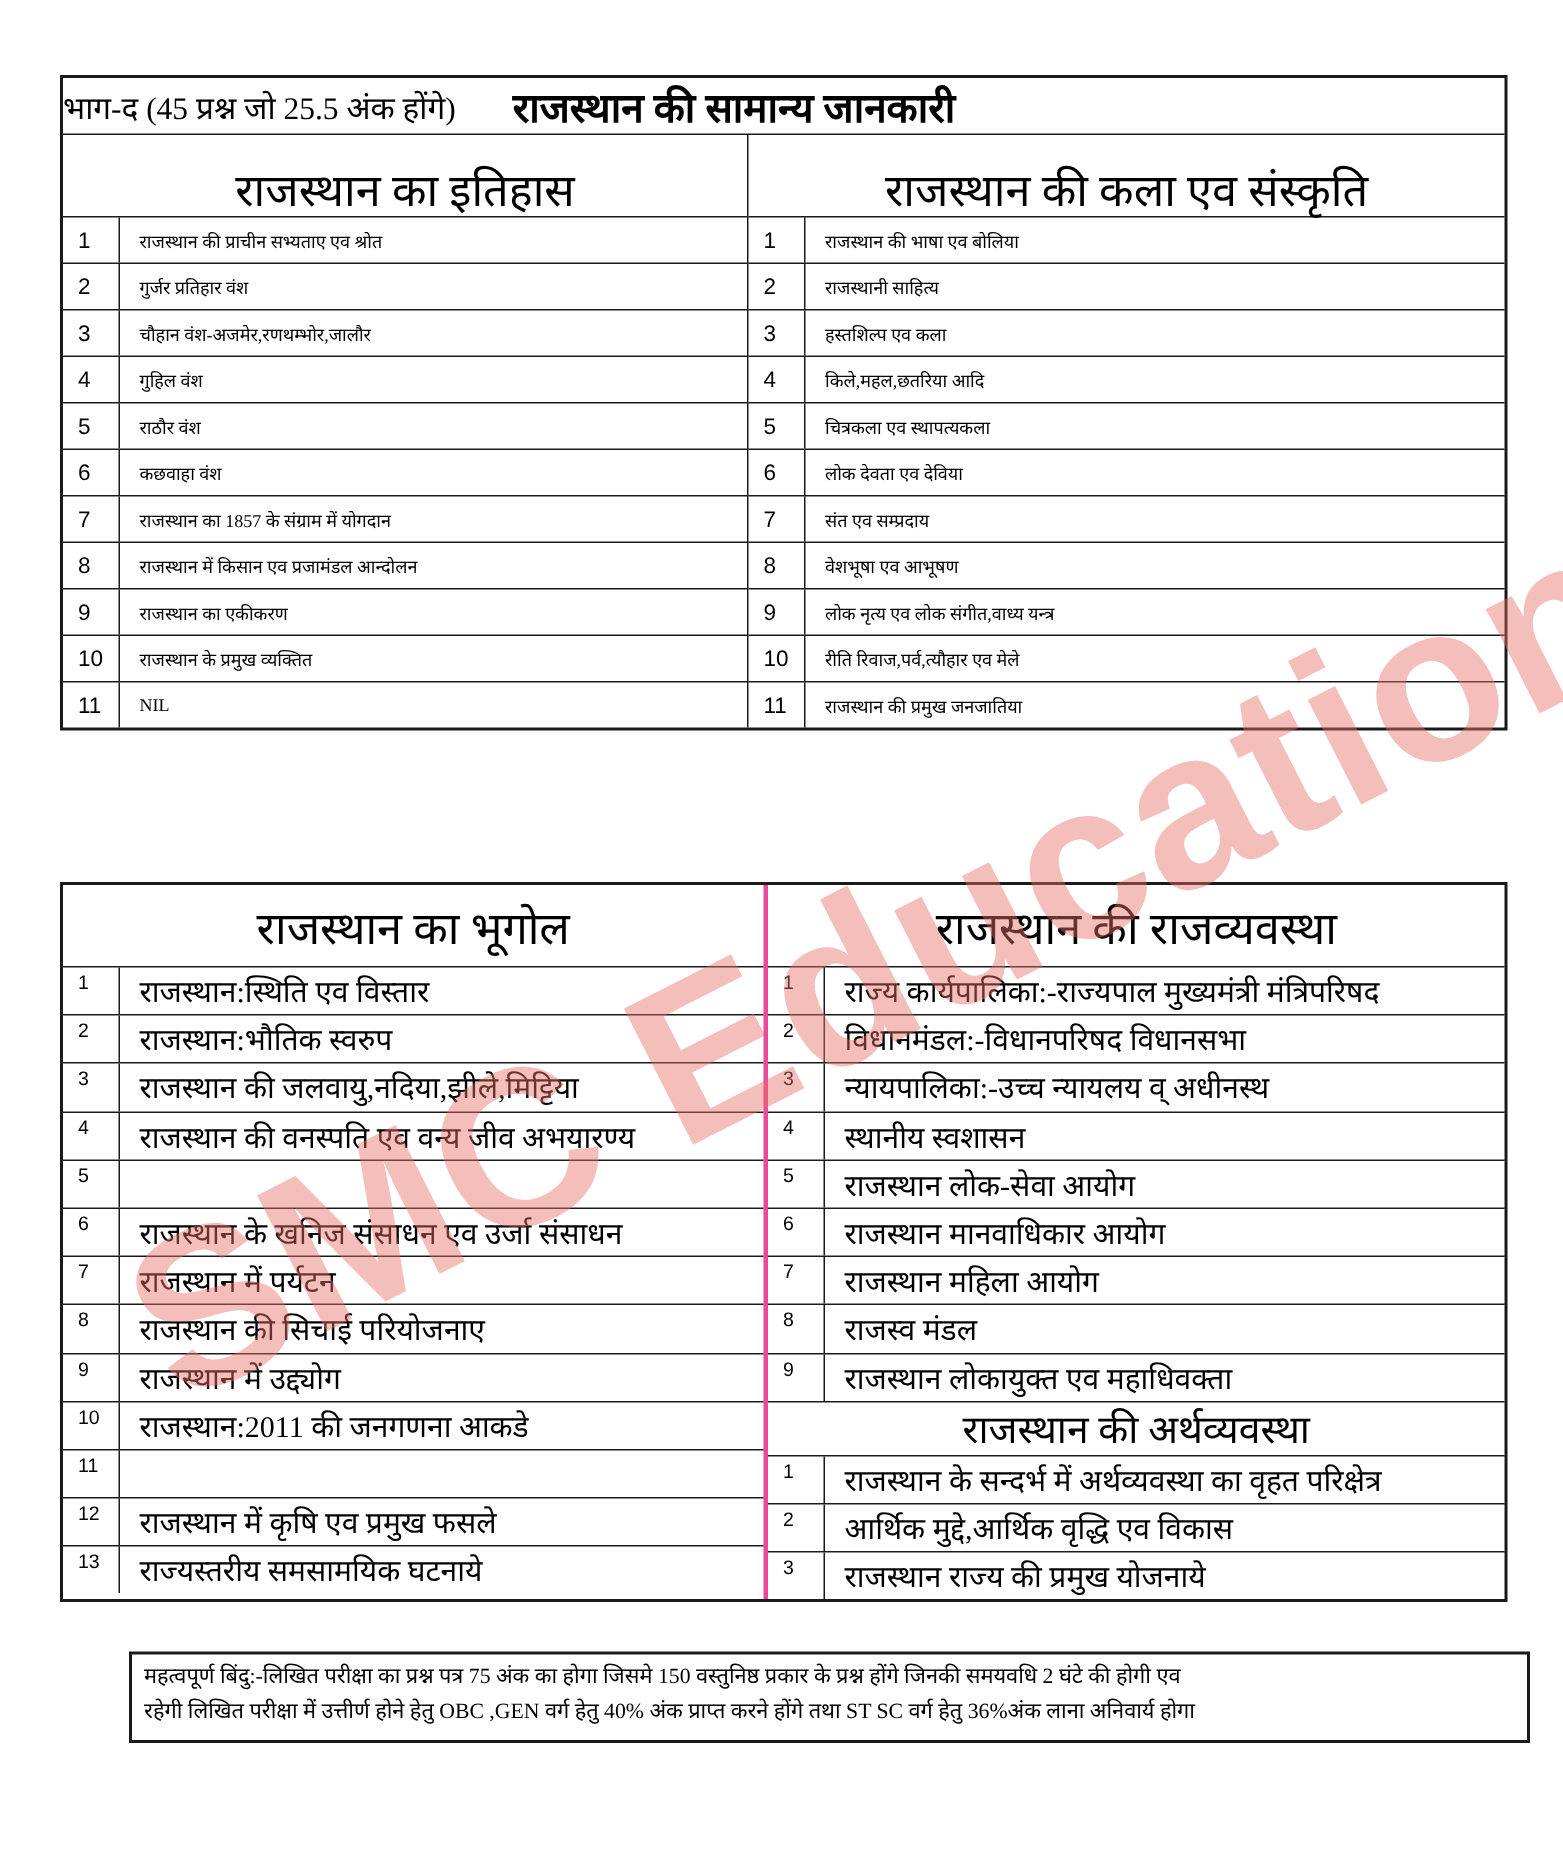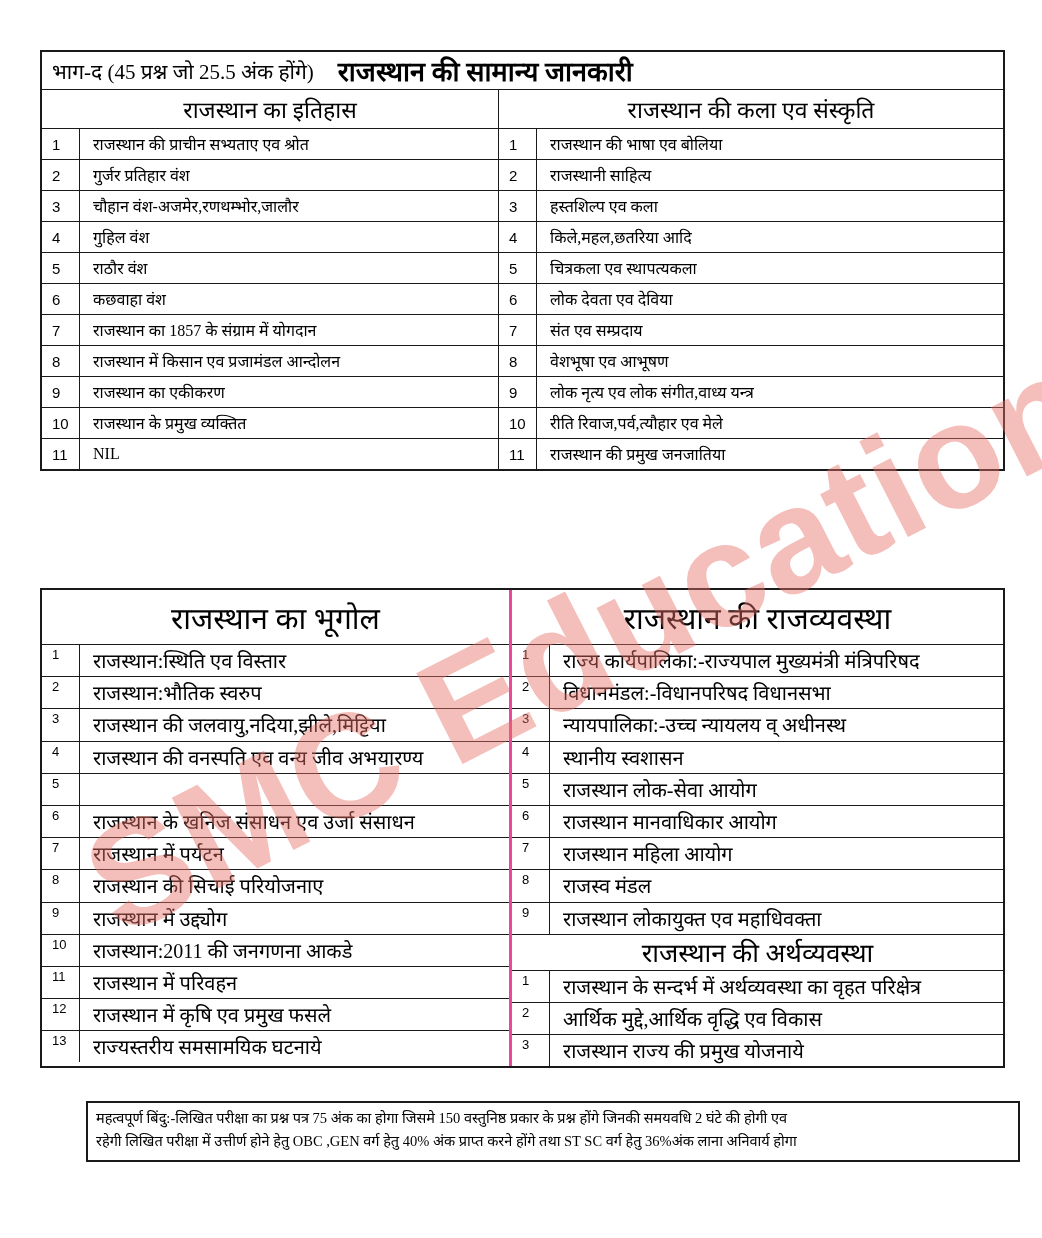--- a/index.html
+++ b/index.html
@@ -4,43 +4,43 @@
 <style>
   html,body{margin:0;padding:0;background:#fff;}
   .page{
     position:relative;width:1042px;height:1238px;background:#ffffff;
     font-family:"Liberation Serif","DejaVu Serif",serif;color:#000;overflow:hidden;
   }
   .tbl{position:absolute;left:40px;border:2px solid #1a1a1a;box-sizing:border-box;background:transparent;}
   .tbl1{top:50px;width:965px;}
   .tbl2{top:588px;width:965px;}
 
-  .t1-header{height:38px;display:flex;align-items:center;padding-left:10px;box-sizing:border-box;border-bottom:1px solid #1a1a1a;}
+  .t1-header{height:38px;display:flex;align-items:center;padding-left:0;box-sizing:border-box;border-bottom:1px solid #1a1a1a;}
   .part-label{font-size:21px;white-space:nowrap;}
-  .main-title{font-size:27px;font-weight:bold;margin-left:24px;white-space:nowrap;}
+  .main-title{font-size:27px;font-weight:bold;margin-left:38px;white-space:nowrap;}
 
   .cols{display:flex;}
   .col{box-sizing:border-box;}
   .tbl1 .col-left{width:457px;border-right:1px solid #1a1a1a;}
   .tbl1 .col-right{flex:1;}
   .tbl2 .col-left{width:470px;border-right:3px solid #ec4899;}
   .tbl2 .col-right{flex:1;}
 
   .col-header{display:flex;align-items:center;justify-content:center;box-sizing:border-box;white-space:nowrap;}
-  .tbl1 .col-header{height:38px;font-size:23px;}
+  .tbl1 .col-header{height:38px;font-size:30px;margin-top:16px;}
   .tbl2 .col-header{height:54px;font-size:30px;}
 
   .row{display:flex;border-top:1px solid #1a1a1a;box-sizing:border-box;}
   .tbl1 .row{height:31px;}
   .tbl2 .row{height:32.2px;}
   .num{width:38px;flex:0 0 38px;border-right:1px solid #1a1a1a;box-sizing:border-box;
        display:flex;align-items:center;padding-left:10px;
        font-family:"Liberation Sans","DejaVu Sans",sans-serif;font-size:15px;}
   .tbl2 .num{align-items:flex-start;padding-top:2px;font-size:13px;}
-  .txt{flex:1;display:flex;align-items:center;padding-left:13px;font-size:16px;white-space:nowrap;overflow:hidden;}
+  .txt{flex:1;display:flex;align-items:center;padding-left:13px;font-size:12px;white-space:nowrap;overflow:hidden;}
   .tbl2 .txt{font-size:20px;}
 
   .econ-header{display:flex;align-items:center;justify-content:center;height:36px;
        border-top:1px solid #1a1a1a;font-size:26px;box-sizing:border-box;}
 
   .note{position:absolute;left:86px;top:1101px;width:934px;box-sizing:border-box;
        border:2px solid #1a1a1a;padding:4px 8px 6px 8px;}
   .note-line{font-size:14.5px;line-height:1.62;white-space:nowrap;overflow:hidden;}
 
   .watermark{
@@ -203,21 +203,20 @@
             <div class="row">
               <div class="num">9</div>
               <div class="txt">राजस्थान में उद्द्योग</div>
             </div>
             <div class="row">
               <div class="num">10</div>
               <div class="txt">राजस्थान:2011 की जनगणना आकडे</div>
             </div>
             <div class="row">
               <div class="num">11</div>
-              <div class="txt">राजस्थान में परिवहन</div>
             </div>
             <div class="row">
               <div class="num">12</div>
               <div class="txt">राजस्थान में कृषि एव प्रमुख फसले</div>
             </div>
             <div class="row">
               <div class="num">13</div>
               <div class="txt">राज्यस्तरीय समसामयिक घटनाये</div>
             </div>
           </div>

